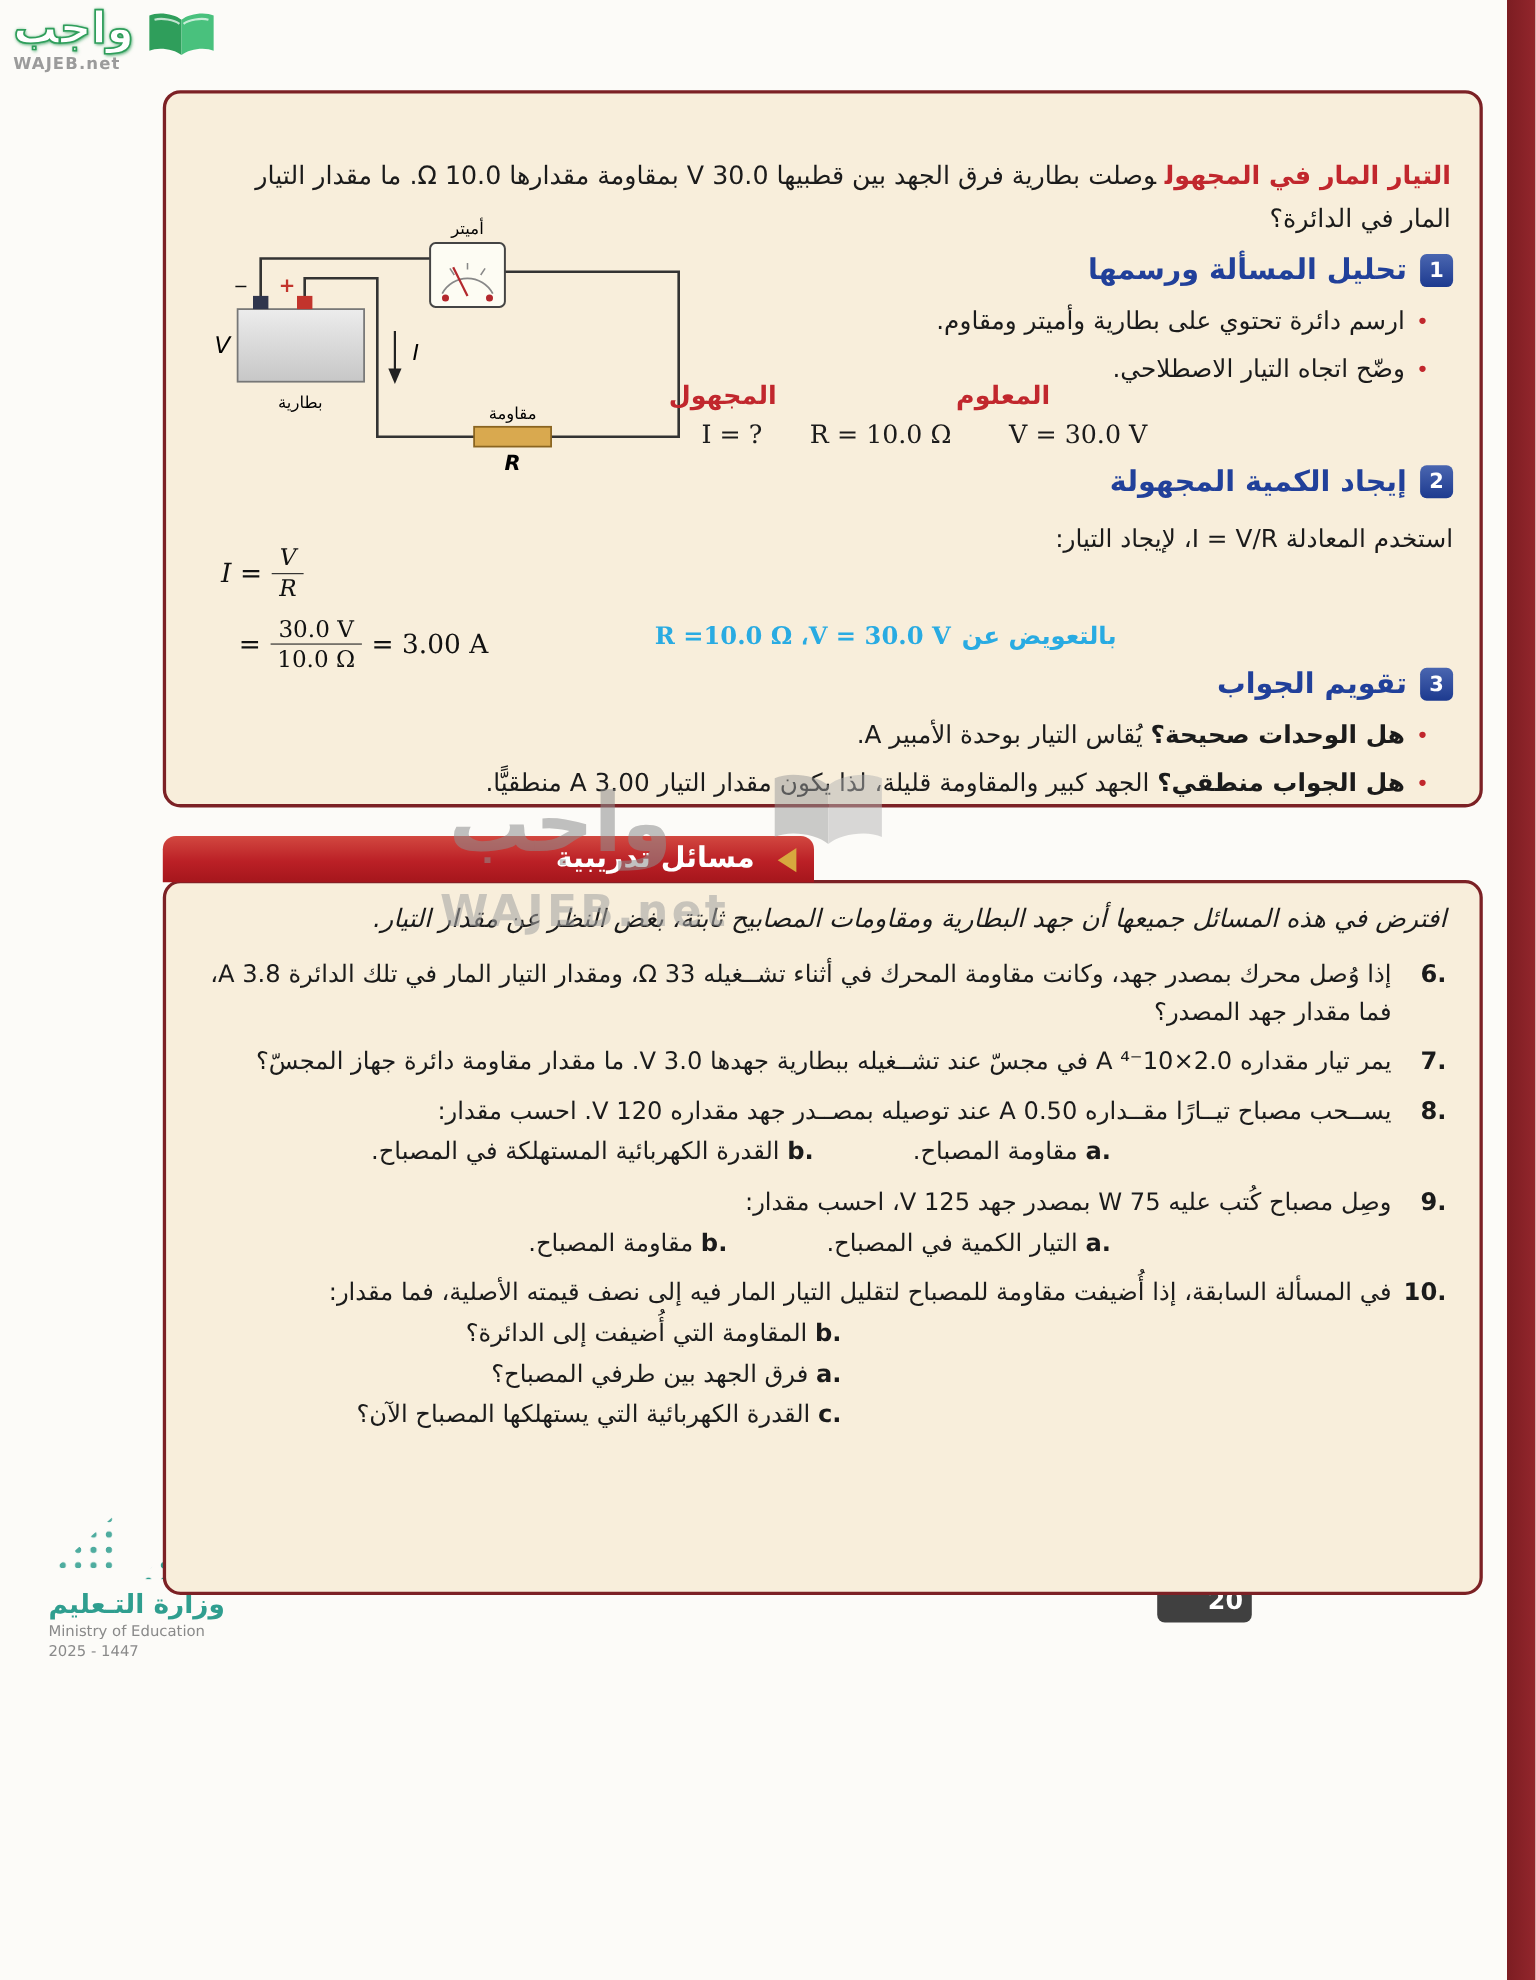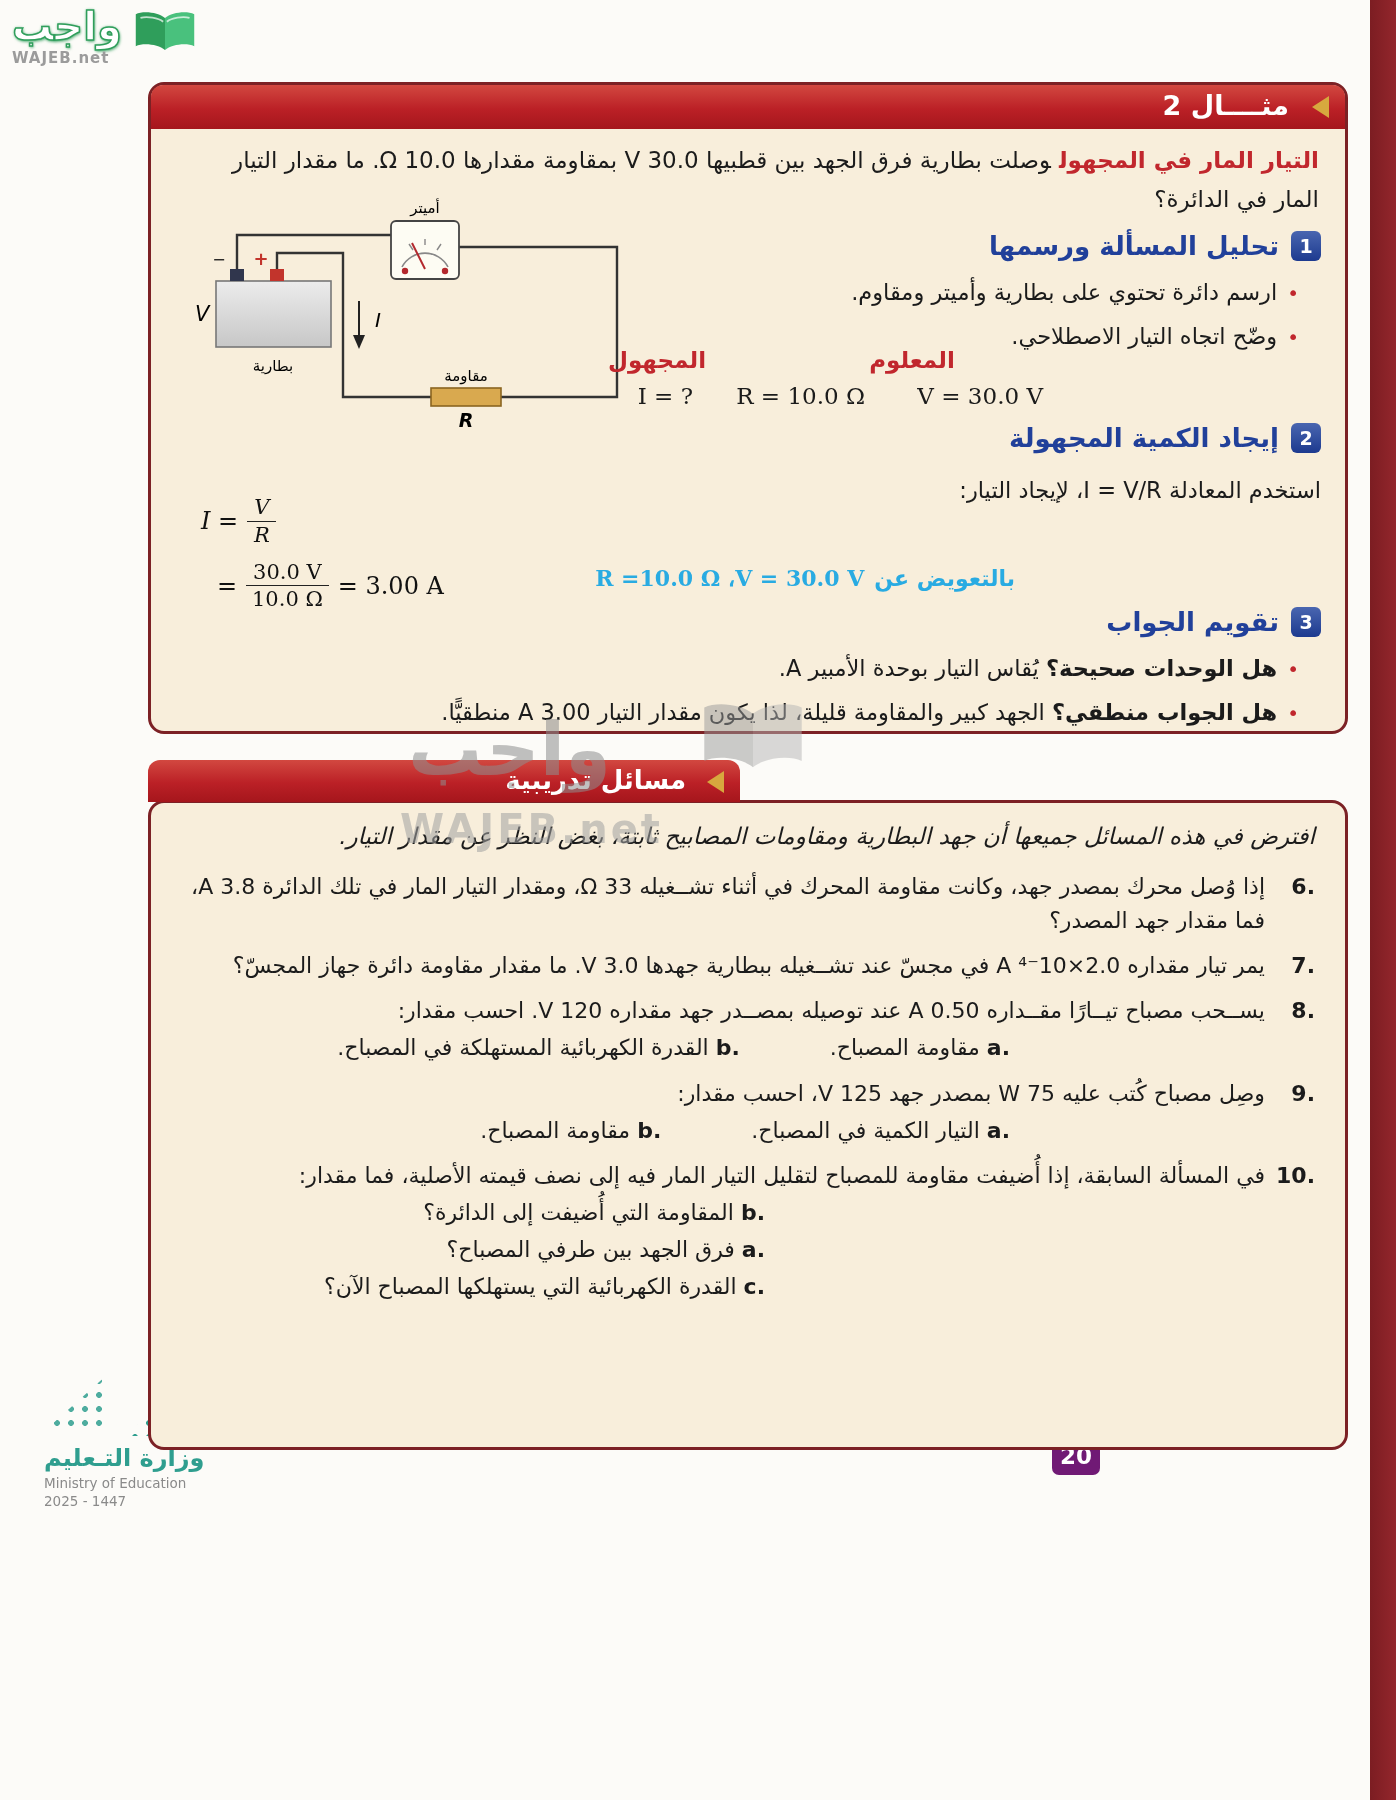--- a/index.html
+++ b/index.html
@@ -100,45 +100,41 @@
 
   
   .ministry{position:absolute;left:44px;top:1360px;width:200px;}
   .dots{background-image:radial-gradient(#2f9e8f 2.6px, transparent 3.2px);background-size:14px 14px;position:absolute;}
   .dots-a{left:6px;top:14px;width:58px;height:52px;clip-path:polygon(0 100%,100% 0,100% 100%);opacity:.85;}
   .dots-b{left:84px;top:0;width:86px;height:76px;clip-path:polygon(0 100%,55% 30%,100% 0,100% 100%);}
   .ministry-ar{margin-top:84px;color:#2f9e8f;font-weight:bold;font-size:24px;direction:rtl;text-align:left;}
   .ministry-en{color:#8a8a8a;font-size:13.5px;margin-top:3px;}
   .ministry-years{color:#8a8a8a;font-size:13.5px;margin-top:2px;}
 
-  .page-num{position:absolute;left:1052px;top:1437px;width:48px;height:38px;background:#701a75;border-radius:7px;
-            color:#fff;font-weight:bold;font-size:23px;display:flex;align-items:center;justify-content:center;}
+  .page-num{position:absolute;left:1052px;top:1437px;width:48px;height:38px;background:#404040;border-radius:7px;
+            color:#fff;font-weight:bold;font-size:23px;display:flex;align-items:center;justify-content:center;padding-left:38px;}
 </style>
 </head>
 <body>
 
 <div class="spine"></div>
 
 <header class="brand">
   <div>
     <div class="brand-ar">واجب</div>
     <div class="brand-en">WAJEB.net</div>
   </div>
   <svg class="brand-book" width="66" height="50" viewBox="0 0 70 50">
     <path d="M35,9 C28,3 12,1 4,5 L4,39 C12,35 28,37 35,43 Z" fill="#2f9e5b"></path>
     <path d="M35,9 C42,3 58,1 66,5 L66,39 C58,35 42,37 35,43 Z" fill="#49c17d"></path>
     <path d="M33,13 C28,9 16,7 9,9 M37,13 C42,9 54,7 61,9" stroke="#ffffff" stroke-width="2" fill="none" opacity="0.7"></path>
   </svg>
 </header>
 
 <section class="cream-box example-box">
-  <div class="bar example-header">
-    <span class="arrow-left"></span>
-    <span class="bar-title">مثــــال 2</span>
-  </div>
 
   <p class="example-intro">
     <strong class="lead">التيار المار في المجهول</strong><span>وصلت بطارية فرق الجهد بين قطبيها 30.0 V بمقاومة مقدارها 10.0 Ω. ما مقدار التيار المار في الدائرة؟</span>
   </p>
 
   <svg class="circuit" width="488" height="235" viewBox="0 0 480 235">
     <defs>
       <linearGradient id="batgrad" x1="0" y1="0" x2="0" y2="1">
         <stop offset="0" stop-color="#ececec"></stop>
           <stop offset="1" stop-color="#c7c7c7"></stop>

